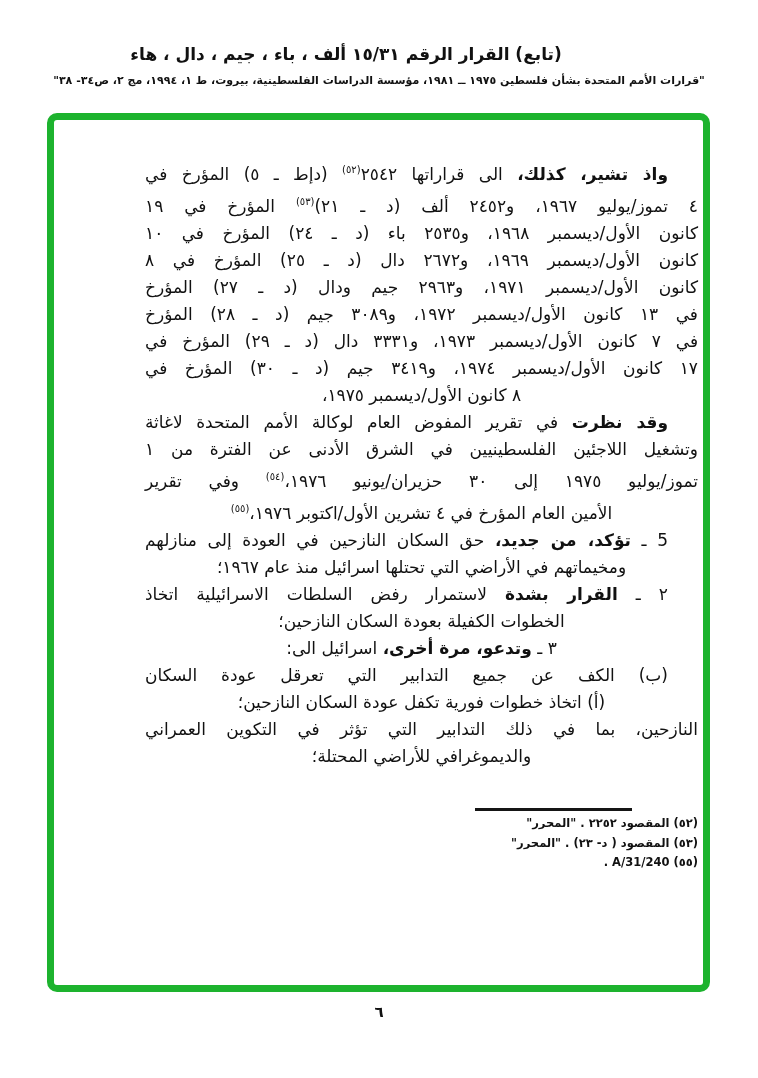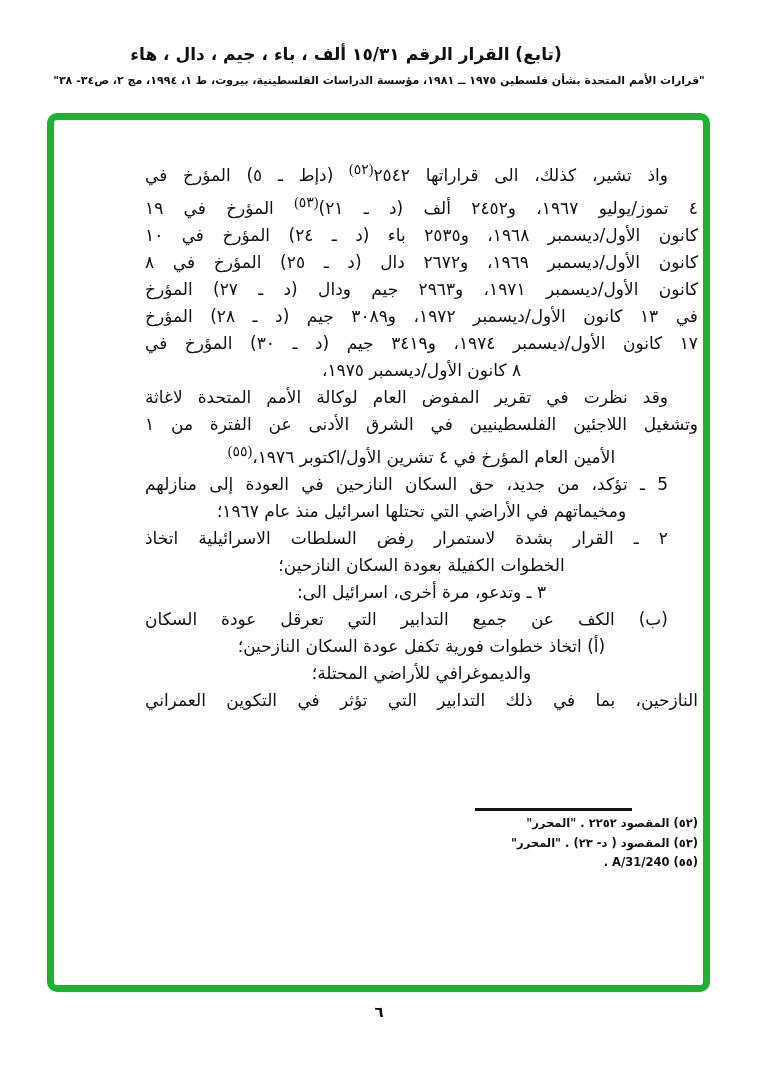--- a/index.html
+++ b/index.html
@@ -21,22 +21,22 @@
     background:#ffffff;
   }
   .doc-body{
     position:absolute;top:36px;left:91px;right:5px;
     direction:rtl;font-size:17px;line-height:27px;
   }
   .bline{width:100%;}
   .al-justify{text-align:justify;text-align-last:justify;}
   .al-center{text-align:right;text-align-last:center;}
   .indent{padding-right:30px;box-sizing:border-box;}
-  .bold{font-weight:400;}
-  .sup{font-size:14px;vertical-align:7px;letter-spacing:-0.5px;font-family:Liberation Serif, serif;}
+  .bold{font-weight:700;}
+  .sup{font-size:10px;vertical-align:7px;letter-spacing:-0.5px;}
   .fn-sep{
     position:absolute;top:688px;right:71px;width:157px;height:3px;
     background:#151515;
   }
   .footnotes{
     position:absolute;top:694px;right:5px;left:10px;
     direction:rtl;text-align:right;font-size:11.5px;font-weight:700;
     line-height:19.5px;
   }
   .fn-line{white-space:nowrap;}
@@ -52,34 +52,36 @@
 <div class="header-line2">"قرارات الأمم المتحدة بشأن فلسطين ١٩٧٥ ــ ١٩٨١، مؤسسة الدراسات الفلسطينية، بيروت، ط ١، ١٩٩٤، مج ٢، ص٣٤- ٣٨"</div>
 
 <div class="frame">
   <div class="doc-body" id="body-lines">
       <div class="bline al-justify indent"><span class="bold">واذ تشير، كذلك،</span><span> الى قراراتها ٢٥٤٢</span><span class="sup">(٥٢)</span><span> (دإط ـ ٥) المؤرخ في</span></div>
       <div class="bline al-justify"><span>٤ تموز/يوليو ١٩٦٧، و٢٤٥٢ ألف (د ـ ٢١)</span><span class="sup">(٥٣)</span><span> المؤرخ في ١٩</span></div>
       <div class="bline al-justify"><span>كانون الأول/ديسمبر ١٩٦٨، و٢٥٣٥ باء (د ـ ٢٤) المؤرخ في ١٠</span></div>
       <div class="bline al-justify"><span>كانون الأول/ديسمبر ١٩٦٩، و٢٦٧٢ دال (د ـ ٢٥) المؤرخ في ٨</span></div>
       <div class="bline al-justify"><span>كانون الأول/ديسمبر ١٩٧١، و٢٩٦٣ جيم ودال (د ـ ٢٧) المؤرخ</span></div>
       <div class="bline al-justify"><span>في ١٣ كانون الأول/ديسمبر ١٩٧٢، و٣٠٨٩ جيم (د ـ ٢٨) المؤرخ</span></div>
+      <div class="bline al-justify"><span>في ٧ كانون الأول/ديسمبر ١٩٧٣، و٣٣٣١ دال (د ـ ٢٩) المؤرخ في</span></div>
       <div class="bline al-justify"><span>١٧ كانون الأول/ديسمبر ١٩٧٤، و٣٤١٩ جيم (د ـ ٣٠) المؤرخ في</span></div>
       <div class="bline al-center"><span>٨ كانون الأول/ديسمبر ١٩٧٥،</span></div>
       <div class="bline al-justify indent"><span class="bold">وقد نظرت</span><span> في تقرير المفوض العام لوكالة الأمم المتحدة لاغاثة</span></div>
       <div class="bline al-justify"><span>وتشغيل اللاجئين الفلسطينيين في الشرق الأدنى عن الفترة من ١</span></div>
+      <div class="bline al-justify"><span>تموز/يوليو ١٩٧٥ إلى ٣٠ حزيران/يونيو ١٩٧٦،</span><span class="sup">(٥٤)</span><span> وفي تقرير</span></div>
       <div class="bline al-center"><span>الأمين العام المؤرخ في ٤ تشرين الأول/اكتوبر ١٩٧٦،</span><span class="sup">(٥٥)</span></div>
       <div class="bline al-justify indent"><span>5 ـ </span><span class="bold">تؤكد، من جديد،</span><span> حق السكان النازحين في العودة إلى منازلهم</span></div>
       <div class="bline al-center"><span>ومخيماتهم في الأراضي التي تحتلها اسرائيل منذ عام ١٩٦٧؛</span></div>
       <div class="bline al-justify indent"><span>٢ ـ </span><span class="bold">القرار بشدة</span><span> لاستمرار رفض السلطات الاسرائيلية اتخاذ</span></div>
       <div class="bline al-center"><span>الخطوات الكفيلة بعودة السكان النازحين؛</span></div>
       <div class="bline al-center"><span>٣ ـ </span><span class="bold">وتدعو، مرة أخرى،</span><span> اسرائيل الى:</span></div>
       <div class="bline al-justify indent"><span>(ب) الكف عن جميع التدابير التي تعرقل عودة السكان</span></div>
       <div class="bline al-center"><span>(أ) اتخاذ خطوات فورية تكفل عودة السكان النازحين؛</span></div>
+      <div class="bline al-justify"><span>النازحين، بما في ذلك التدابير التي تؤثر في التكوين العمراني</span></div>
       <div class="bline al-center"><span>والديموغرافي للأراضي المحتلة؛</span></div>
-      <div class="bline al-justify"><span>النازحين، بما في ذلك التدابير التي تؤثر في التكوين العمراني</span></div>
     </div>
   <div class="fn-sep"></div>
   <div class="footnotes" id="footnote-lines">
       <div class="fn-line">(٥٢) المقصود ٢٢٥٢ . "المحرر"</div>
       <div class="fn-line">(٥٣) المقصود ( د- ٢٣) . "المحرر"</div>
       <div class="fn-line">(٥٥) A/31/240 .</div>
     </div>
 </div>
 
 <div class="pagenum">٦</div>

